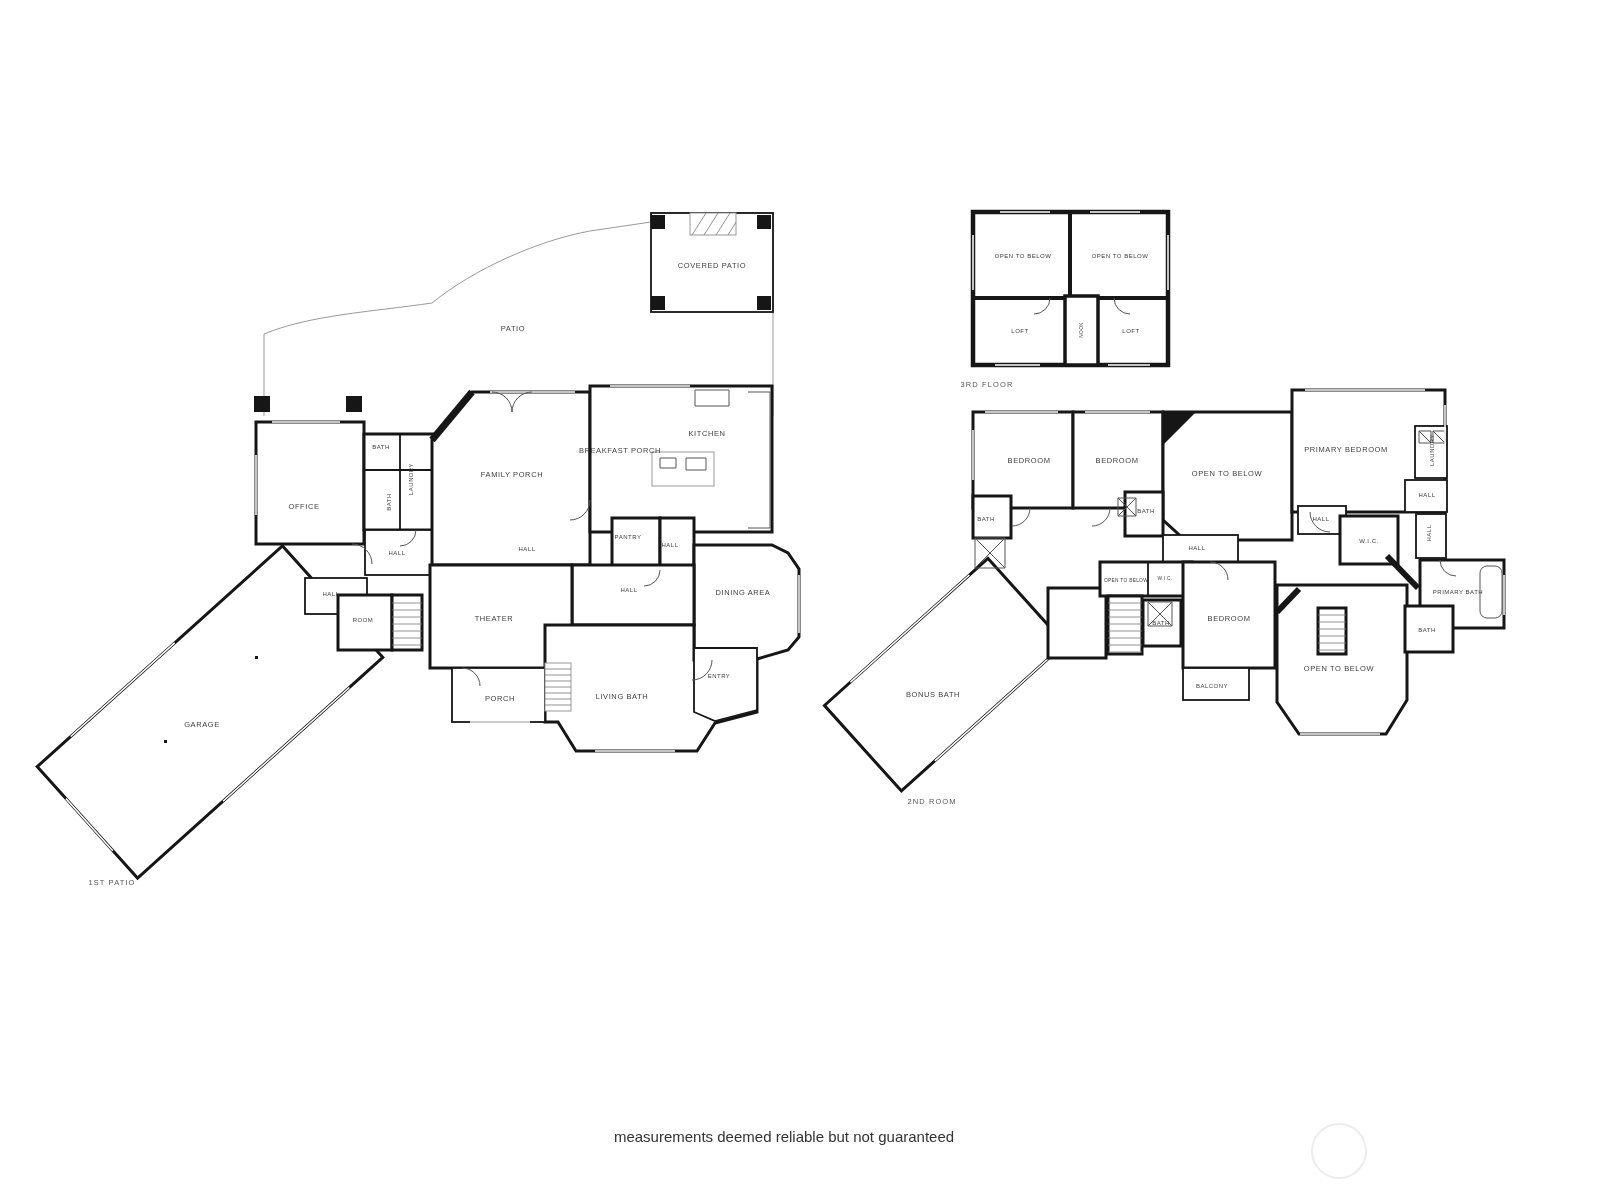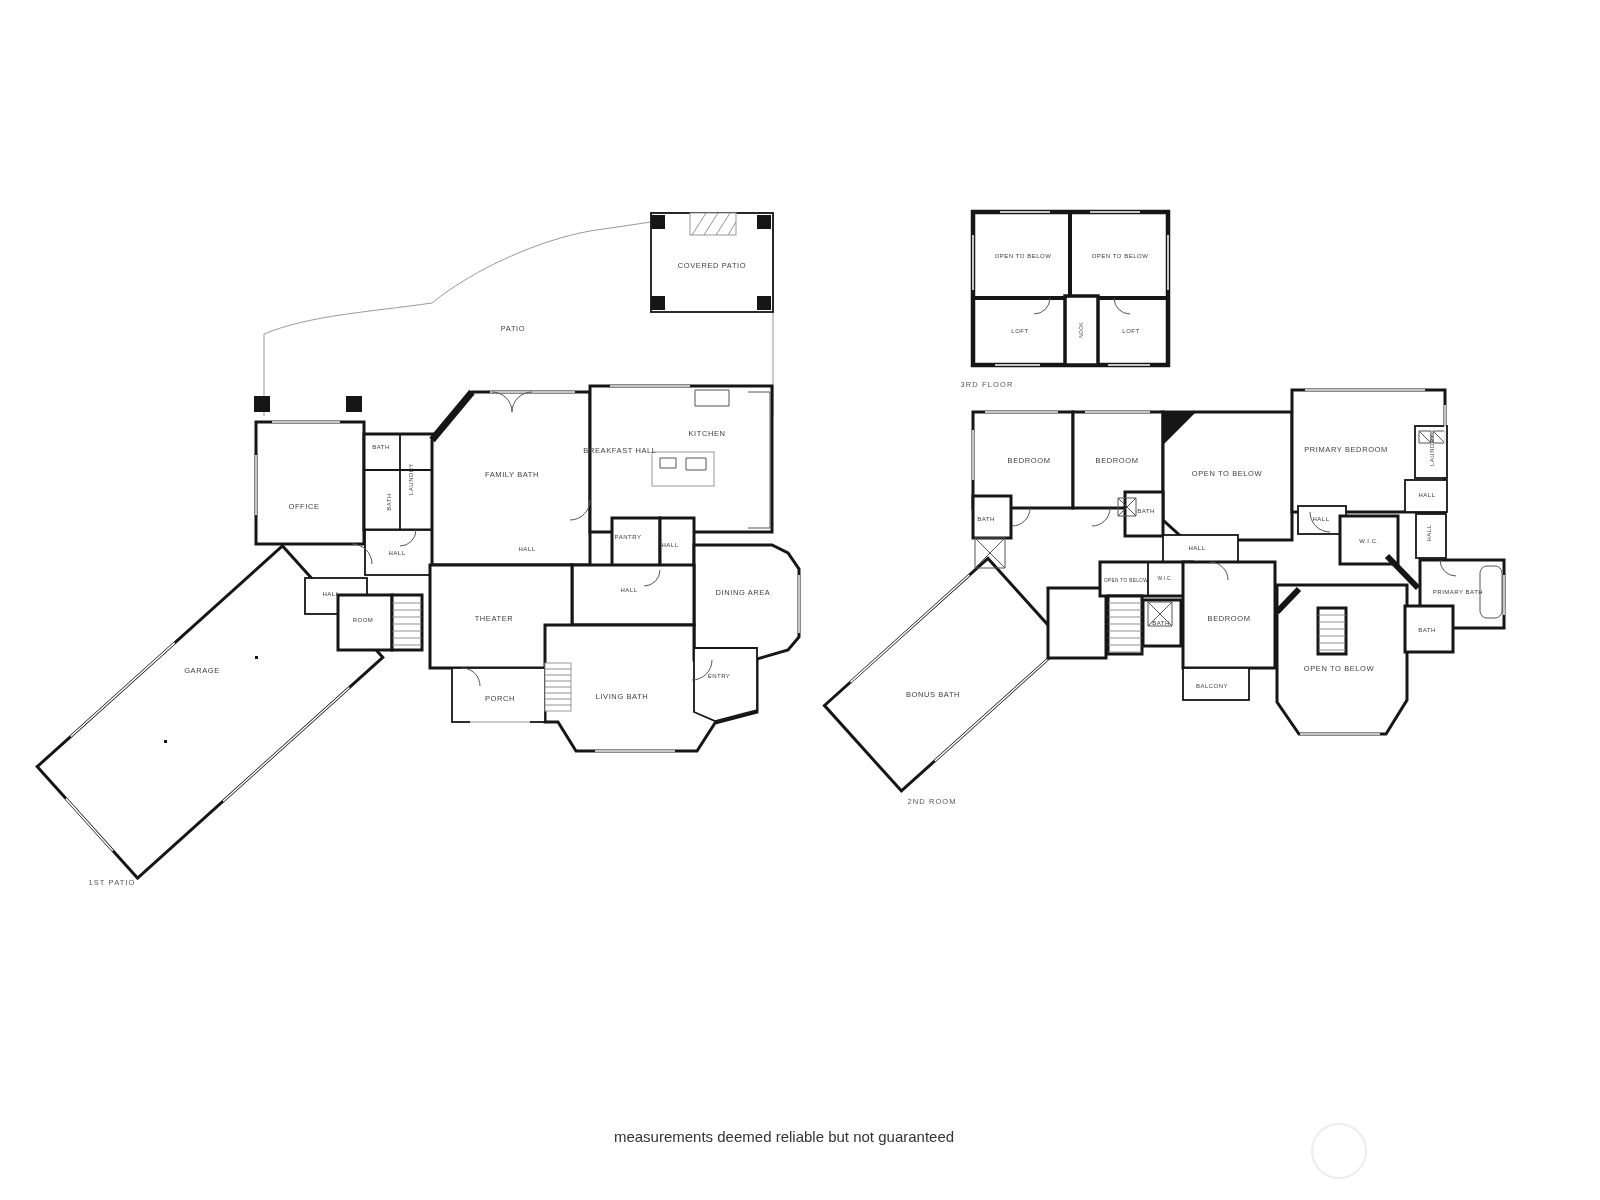--- a/index.html
+++ b/index.html
@@ -143,36 +143,36 @@
     <path class="win" d="M973,235V290 M1168,235V290 M995,365H1040 M1108,365H1150 M1000,212H1050 M1090,212H1140"></path>
     <path class="fix" d="M1050,298 A16,16 0 0 1 1034,314 M1114,298 A16,16 0 0 0 1130,314"></path>
   </g>
 </svg>
 
 <div id="labels">
 
   <div class="plan-label" style="left:712px;top:265px">COVERED PATIO</div>
   <div class="plan-label" style="left:513px;top:328px">PATIO</div>
   <div class="plan-label" style="left:707px;top:433px">KITCHEN</div>
-  <div class="plan-label" style="left:620px;top:450px">BREAKFAST HALL</div>
-  <div class="plan-label" style="left:512px;top:474px">FAMILY BATH</div>
+  <div class="plan-label" style="left:620px;top:450px">BREAKFAST PORCH</div>
+  <div class="plan-label" style="left:512px;top:474px">FAMILY PORCH</div>
   <div class="plan-label sm" style="left:381px;top:447px">BATH</div>
   <div class="plan-label sm vert" style="left:411px;top:479px">LAUNDRY</div>
   <div class="plan-label sm vert" style="left:389px;top:502px">BATH</div>
   <div class="plan-label" style="left:304px;top:506px">OFFICE</div>
   <div class="plan-label sm" style="left:397px;top:553px">HALL</div>
   <div class="plan-label sm" style="left:527px;top:549px">HALL</div>
   <div class="plan-label sm" style="left:628px;top:537px">PANTRY</div>
   <div class="plan-label sm" style="left:670px;top:545px">HALL</div>
   <div class="plan-label sm" style="left:331px;top:594px">HALL</div>
   <div class="plan-label sm" style="left:629px;top:590px">HALL</div>
   <div class="plan-label" style="left:743px;top:592px">DINING AREA</div>
   <div class="plan-label sm" style="left:363px;top:620px">ROOM</div>
   <div class="plan-label" style="left:494px;top:618px">THEATER</div>
-  <div class="plan-label" style="left:202px;top:670px">GARAGE</div>
+  <div class="plan-label" style="left:202px;top:724px">GARAGE</div>
   <div class="plan-label" style="left:500px;top:698px">PORCH</div>
   <div class="plan-label" style="left:622px;top:696px">LIVING BATH</div>
   <div class="plan-label sm" style="left:719px;top:676px">ENTRY</div>
   <div class="floor-caption" style="left:112px;top:882px">1ST PATIO</div>
 
   <div class="plan-label" style="left:1029px;top:460px">BEDROOM</div>
   <div class="plan-label" style="left:1117px;top:460px">BEDROOM</div>
   <div class="plan-label" style="left:1227px;top:473px">OPEN TO BELOW</div>
   <div class="plan-label" style="left:1346px;top:449px">PRIMARY BEDROOM</div>
   <div class="plan-label sm vert" style="left:1432px;top:450px">LAUNDRY</div>

